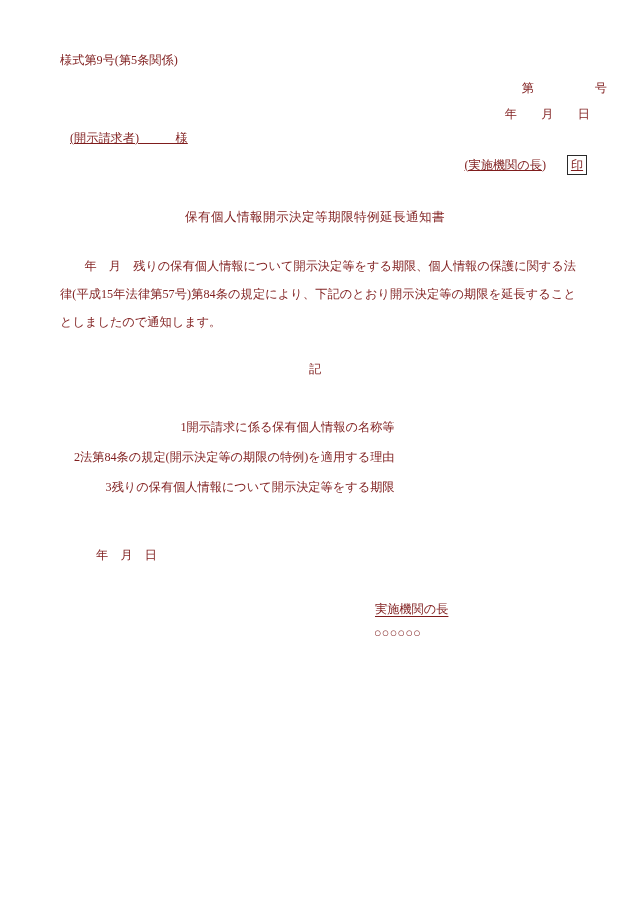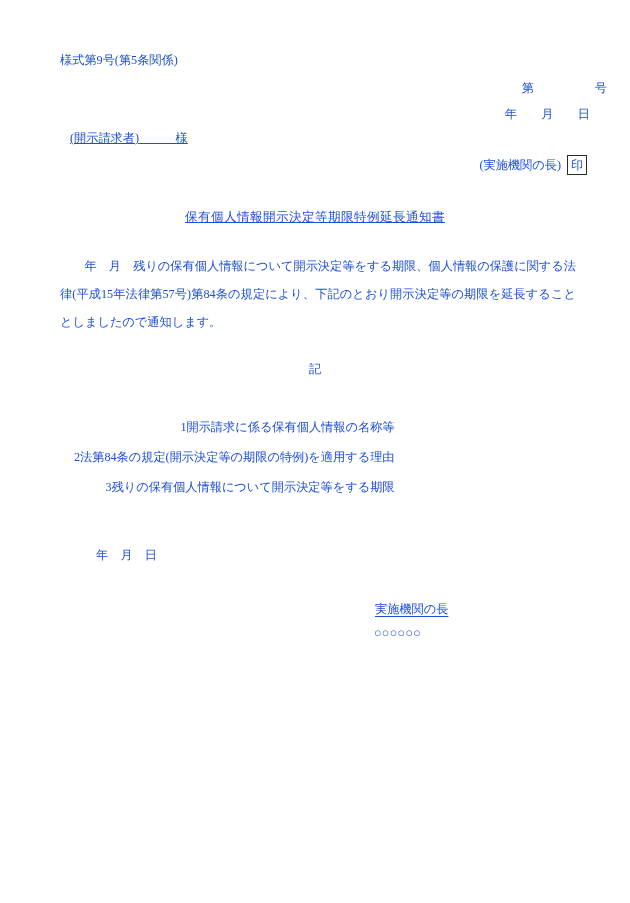--- a/index.html
+++ b/index.html
@@ -5,54 +5,54 @@
   html, body {
     margin: 0;
     padding: 0;
     background: #ffffff;
   }
   .page {
     position: relative;
     width: 630px;
     height: 903px;
     background: #ffffff;
-    color: #1d4ed8;
+    color: #7f1d1d;
     font-family: "Liberation Serif", "DejaVu Serif", serif;
     font-size: 12.2px;
     overflow: hidden;
   }
   .abs { position: absolute; white-space: nowrap; }
 
   .form-number   { left: 60px;  top: 52px; }
   .doc-number    { right: 23px; top: 80px;  text-align: left; }
   .date-line     { right: 40px; top: 106px; text-align: right; }
   .addressee     { left: 70px;  top: 130px; text-decoration: underline; }
 
   .issuer-row {
     right: 43px; top: 155px;
     display: flex;
     align-items: center;
-    gap: 6px;
+    gap: 21px;
+    text-decoration: underline;
   }
   .seal-box {
     display: inline-block;
     border: 1px solid #2a2a2a;
     width: 18px;
     height: 18px;
     line-height: 18px;
     text-align: center;
     font-size: 12.2px;
   }
 
   .doc-title {
     left: 0; right: 0; top: 209px;
     text-align: center;
     font-size: 12.6px;
     letter-spacing: 0.4px;
-    text-decoration: underline;
   }
 
   .body-par {
     left: 60px; top: 252px;
     width: 516px;
     line-height: 28px;
     text-align: justify;
     white-space: normal;
   }
 

